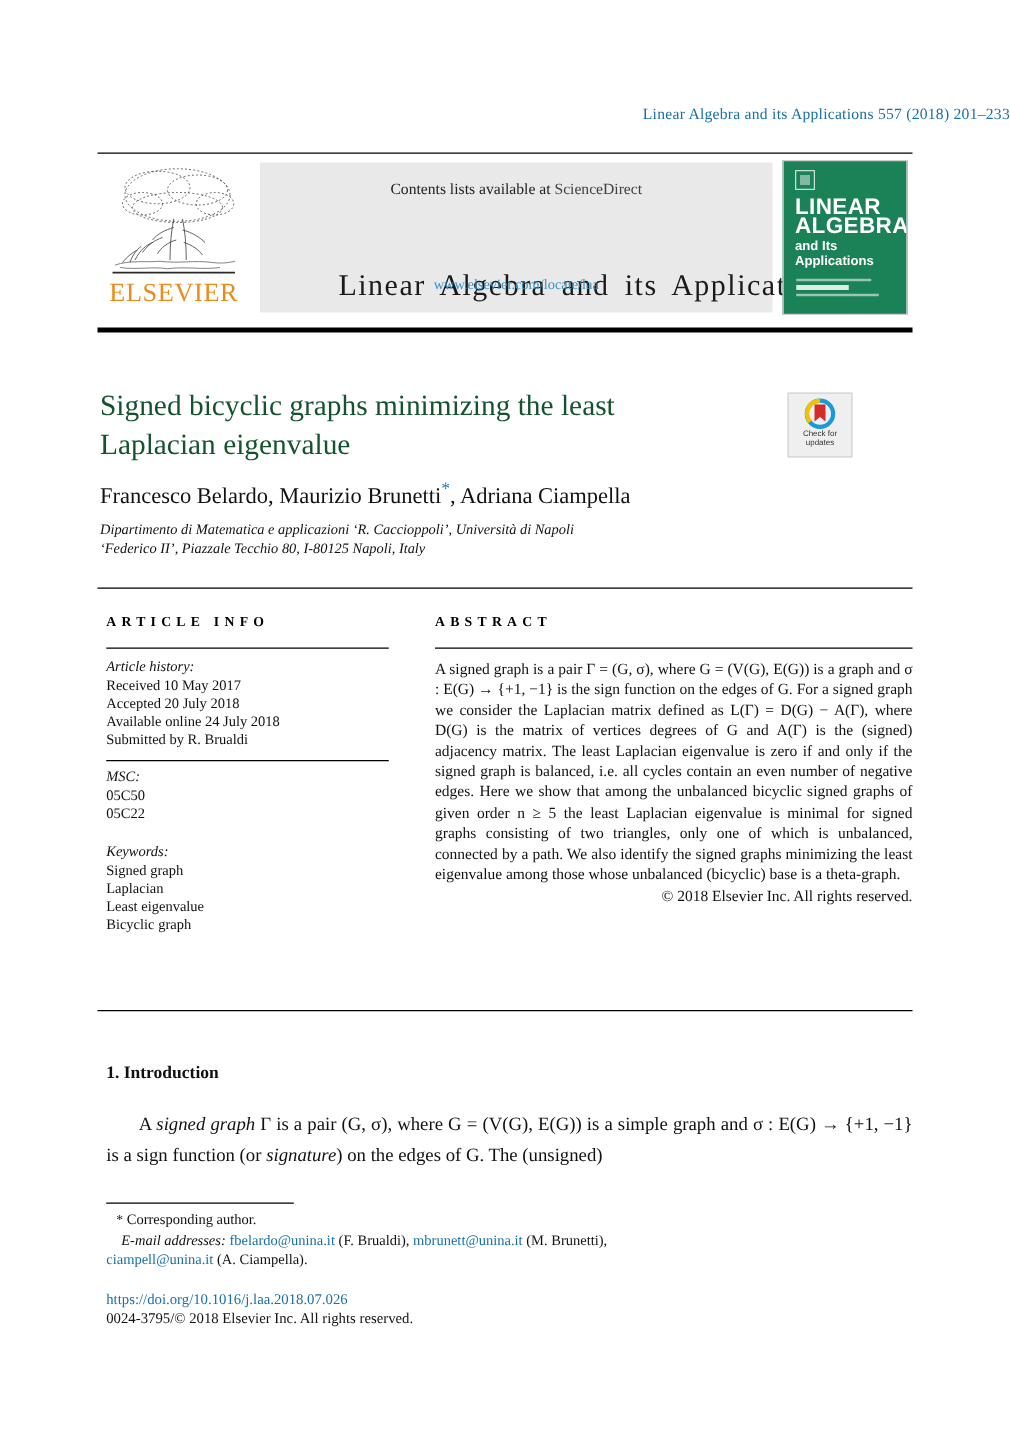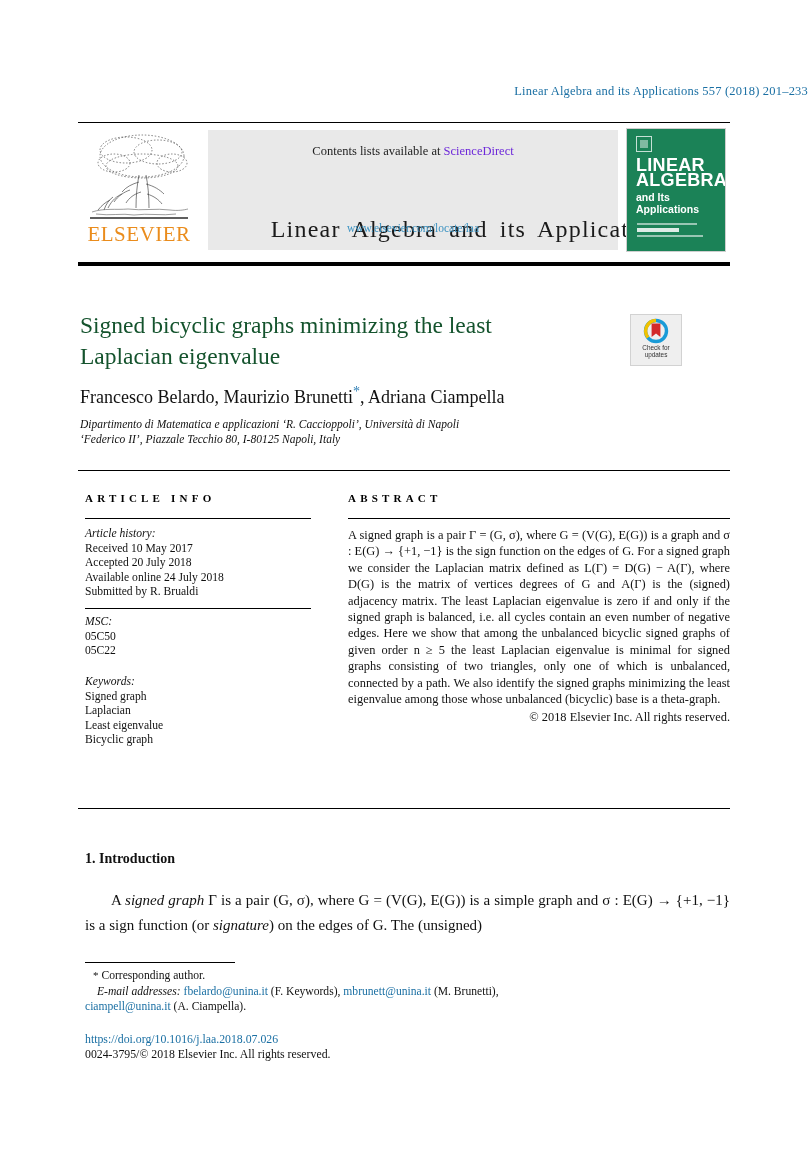--- a/index.html
+++ b/index.html
@@ -79,21 +79,21 @@
   }
   .contents-line {
     position: absolute;
     left: 0; top: 14px;
     width: 410px;
     text-align: center;
     font-size: 12.5px;
     color: #222;
   }
   .contents-line .sd {
-    color: #6d28d9;
+    color: #404040;
   }
   .journal-name {
     position: absolute;
     left: 0; top: 42px;
     width: 466px;
     text-align: right;
     font-size: 24px;
     color: #1a1a1a;
     letter-spacing: 1.2px;
     word-spacing: 5px;
@@ -476,21 +476,21 @@
   <div class="body-par">
     <span class="ind">A </span><span class="mi">signed graph</span><span> Γ is a pair (G, σ), where G = (V(G), E(G)) is a simple graph and σ : E(G) → {+1, −1} is a sign function (or </span><span class="mi">signature</span><span>) on the edges of G. The (unsigned)</span>
   </div>
 
   <div class="fn-rule"></div>
   <div class="footnote">
     <span style="padding-left:8px" class="star">*</span>
     <span>Corresponding author.</span><br>
     <span style="padding-left:12px" class="lbl">E-mail addresses:</span>
     <span class="lnk">fbelardo@unina.it</span>
-    <span>(F. Keywords),</span>
+    <span>(F. Brualdi),</span>
     <span class="lnk">mbrunett@unina.it</span>
     <span>(M. Brunetti),</span><br>
     <span class="lnk">ciampell@unina.it</span>
     <span>(A. Ciampella).</span>
   </div>
 
   <div class="doi">https://doi.org/10.1016/j.laa.2018.07.026</div>
   <div class="issn">0024-3795/© 2018 Elsevier Inc. All rights reserved.</div>
 
 </div>

